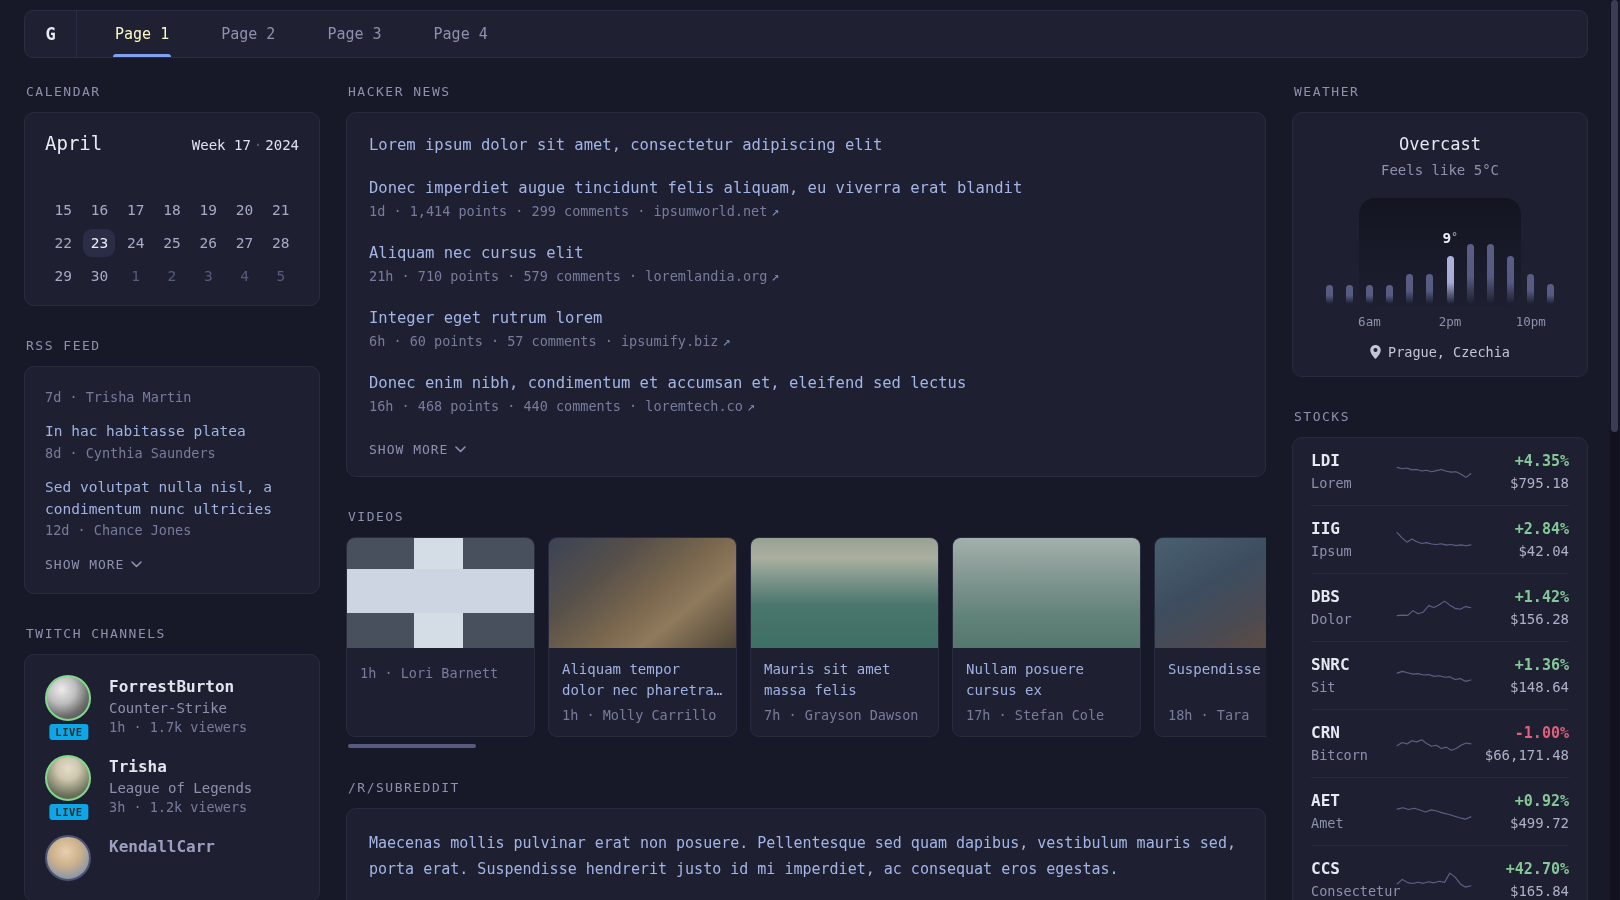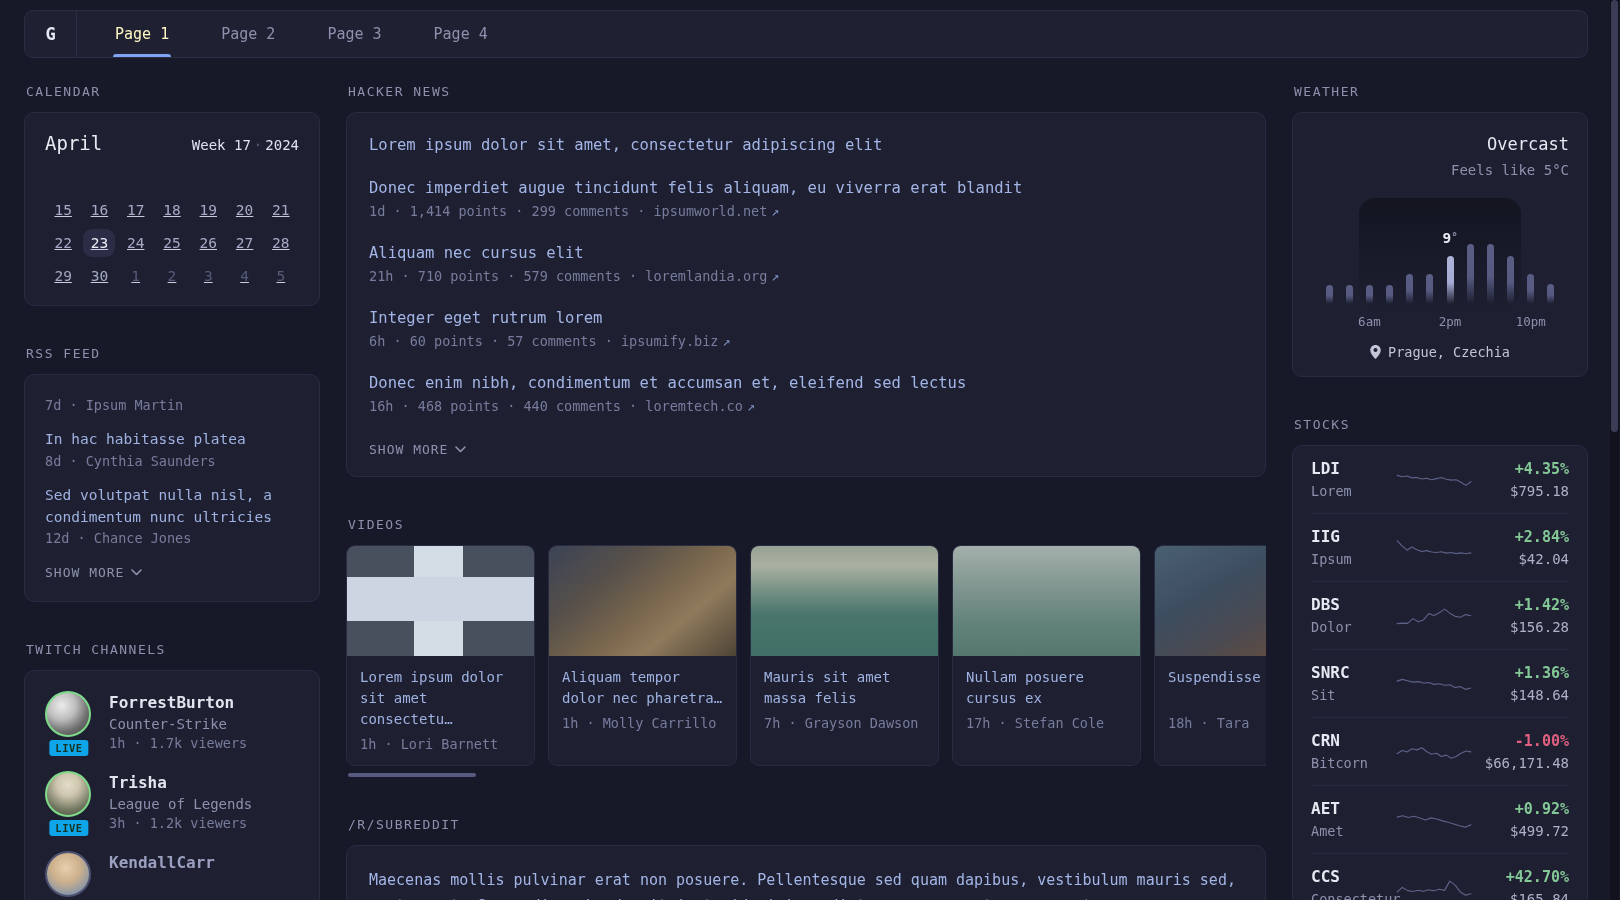--- a/index.html
+++ b/index.html
@@ -38,31 +38,31 @@
     position:absolute;top:84px;left:24px;right:32px;
     display:grid;grid-template-columns:296px minmax(0,1fr) 296px;gap:0 26px;
   }
   .sec-label{
     font-size:13px;letter-spacing:1.5px;color:#8d91ad;margin:0 0 13px 2px;
     text-transform:uppercase;
   }
   .card{
     background:#1e2032;border:1px solid #292b41;border-radius:10px;
   }
-  .section{margin-bottom:40px;}
+  .section{margin-bottom:32px;}
 
   
   .cal-card{padding:19px 20px 14px 20px;}
   .cal-head{display:flex;justify-content:space-between;align-items:baseline;margin-bottom:14px;gap:28px;}
   .cal-month{font-size:19px;color:#e8eaf2;}
   .cal-week{font-size:14px;color:#dfe2ee;}
   .cal-week .dot{color:#595d7c;padding:0 3px;}
   .cal-grid{display:grid;grid-template-columns:repeat(7,1fr);row-gap:2px;}
   .cal-dh{font-size:13px;color:#4e5170;text-align:center;height:26px;line-height:26px;}
-  .cal-cell{display:flex;align-items:center;justify-content:center;height:31px;text-decoration:underline;}
+  .cal-cell{display:flex;align-items:center;justify-content:center;height:31px;}
   .cal-d{
     font-size:14.5px;color:#a6aac6;width:32px;height:28px;line-height:28px;
     text-align:center;border-radius:9px;
   }
   .cal-cell.muted .cal-d{color:#575b7c;}
   .cal-cell.selected .cal-d{background:#2b2d47;color:#eceef6;}
 
   
   .pad-card{padding:20px;}
   .feed-item{margin-bottom:16px;}
@@ -129,21 +129,21 @@
   .video-title{display:block;font-size:14px;line-height:1.5;color:#9fb2e2;text-decoration:none;min-height:42px;}
   .video-meta{font-size:13.5px;color:#787c9c;margin-top:6px;white-space:nowrap;overflow:hidden;}
   .h-scroll{margin-top:7px;height:4px;position:relative;}
   .h-thumb{position:absolute;left:2px;top:0;width:128px;height:4px;border-radius:2px;background:#565a7e;cursor:pointer;}
 
   
   .sub-card{padding:22px;min-height:130px;}
   .sub-title{display:block;font-size:15px;line-height:1.7;color:#a3b5e6;text-decoration:none;cursor:pointer;}
 
   
-  .weather-card{padding:21px 18px 16px 18px;text-align:right;}
+  .weather-card{padding:21px 18px 16px 18px;text-align:center;}
   .w-cond{font-size:17px;color:#e6e8f2;}
   .w-feels{font-size:14px;color:#8d91ad;margin-top:8px;}
   .w-chart{position:relative;margin:34px 8px 0 8px;height:92px;}
   .w-band{
     position:absolute;top:-14px;bottom:-2px;border-radius:16px;
     background:linear-gradient(to bottom,rgba(8,9,15,.5),rgba(8,9,15,.05));
   }
   .w-bars{position:relative;display:flex;height:100%;align-items:flex-end;}
   .w-slot{flex:1;display:flex;justify-content:center;align-items:flex-end;position:relative;}
   .w-bar{width:7px;border-radius:4px;background:linear-gradient(to bottom,#5a5e85 0%,#565a80 55%,rgba(86,90,128,0) 100%);}
@@ -285,21 +285,21 @@
               </div>
             </div>
         </div>
       </div>
 
       <div class="section">
         <div class="sec-label">RSS FEED</div>
         <div class="card pad-card">
           <div id="rss-mount">
               <div class="feed-item visited">
-    <div class="feed-meta">7d · Ipsum Martin</div>
+    <div class="feed-meta">7d · Trisha Martin</div>
   </div>
               <div class="feed-item">
     <a class="feed-title">In hac habitasse platea</a>
     <div class="feed-meta">8d · Cynthia Saunders</div>
   </div>
               <div class="feed-item">
     <a class="feed-title">Sed volutpat nulla nisl, a condimentum nunc ultricies</a>
     <div class="feed-meta">12d · Chance Jones</div>
   </div>
             </div>
@@ -388,21 +388,20 @@
           </button>
         </div>
       </div>
 
       <div class="section">
         <div class="sec-label">VIDEOS</div>
         <div class="videos-row" id="videos-mount">
             <div class="video-card">
     <div class="video-thumb art-1"></div>
     <div class="video-body">
-      <a class="video-title">Lorem ipsum dolor sit amet consectetu…</a>
       <div class="video-meta">1h · Lori Barnett</div>
     </div>
   </div>
             <div class="video-card">
     <div class="video-thumb art-2"></div>
     <div class="video-body">
       <a class="video-title">Aliquam tempor dolor nec pharetra…</a>
       <div class="video-meta">1h · Molly Carrillo</div>
     </div>
   </div>

